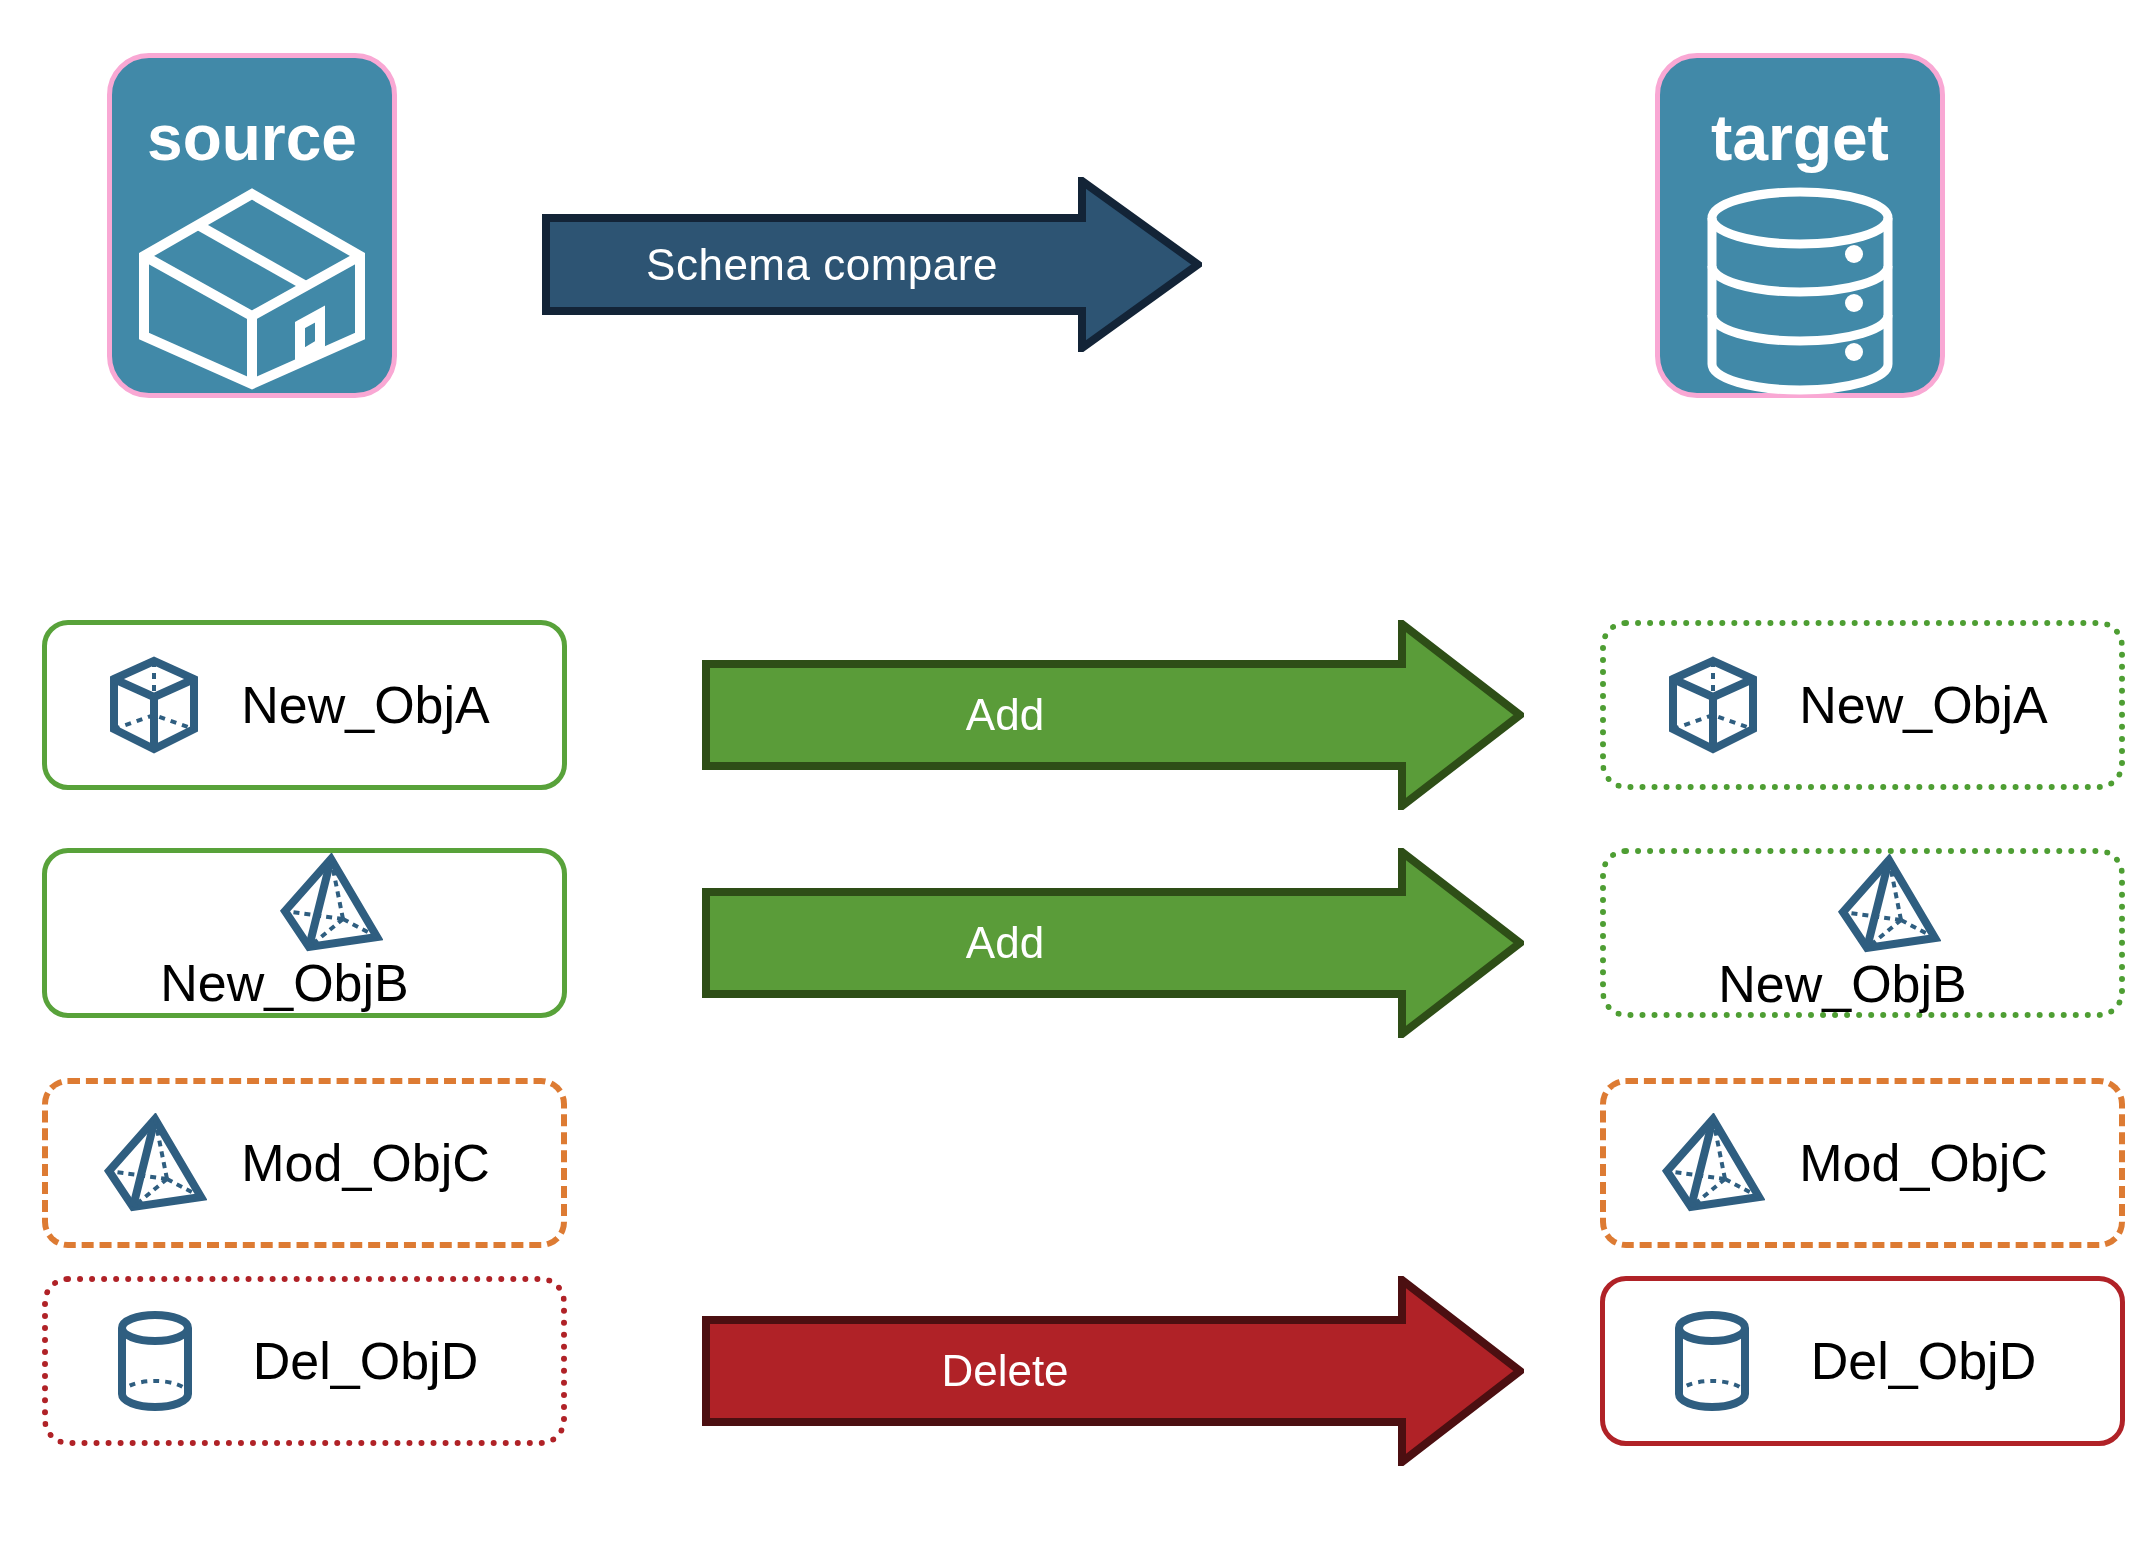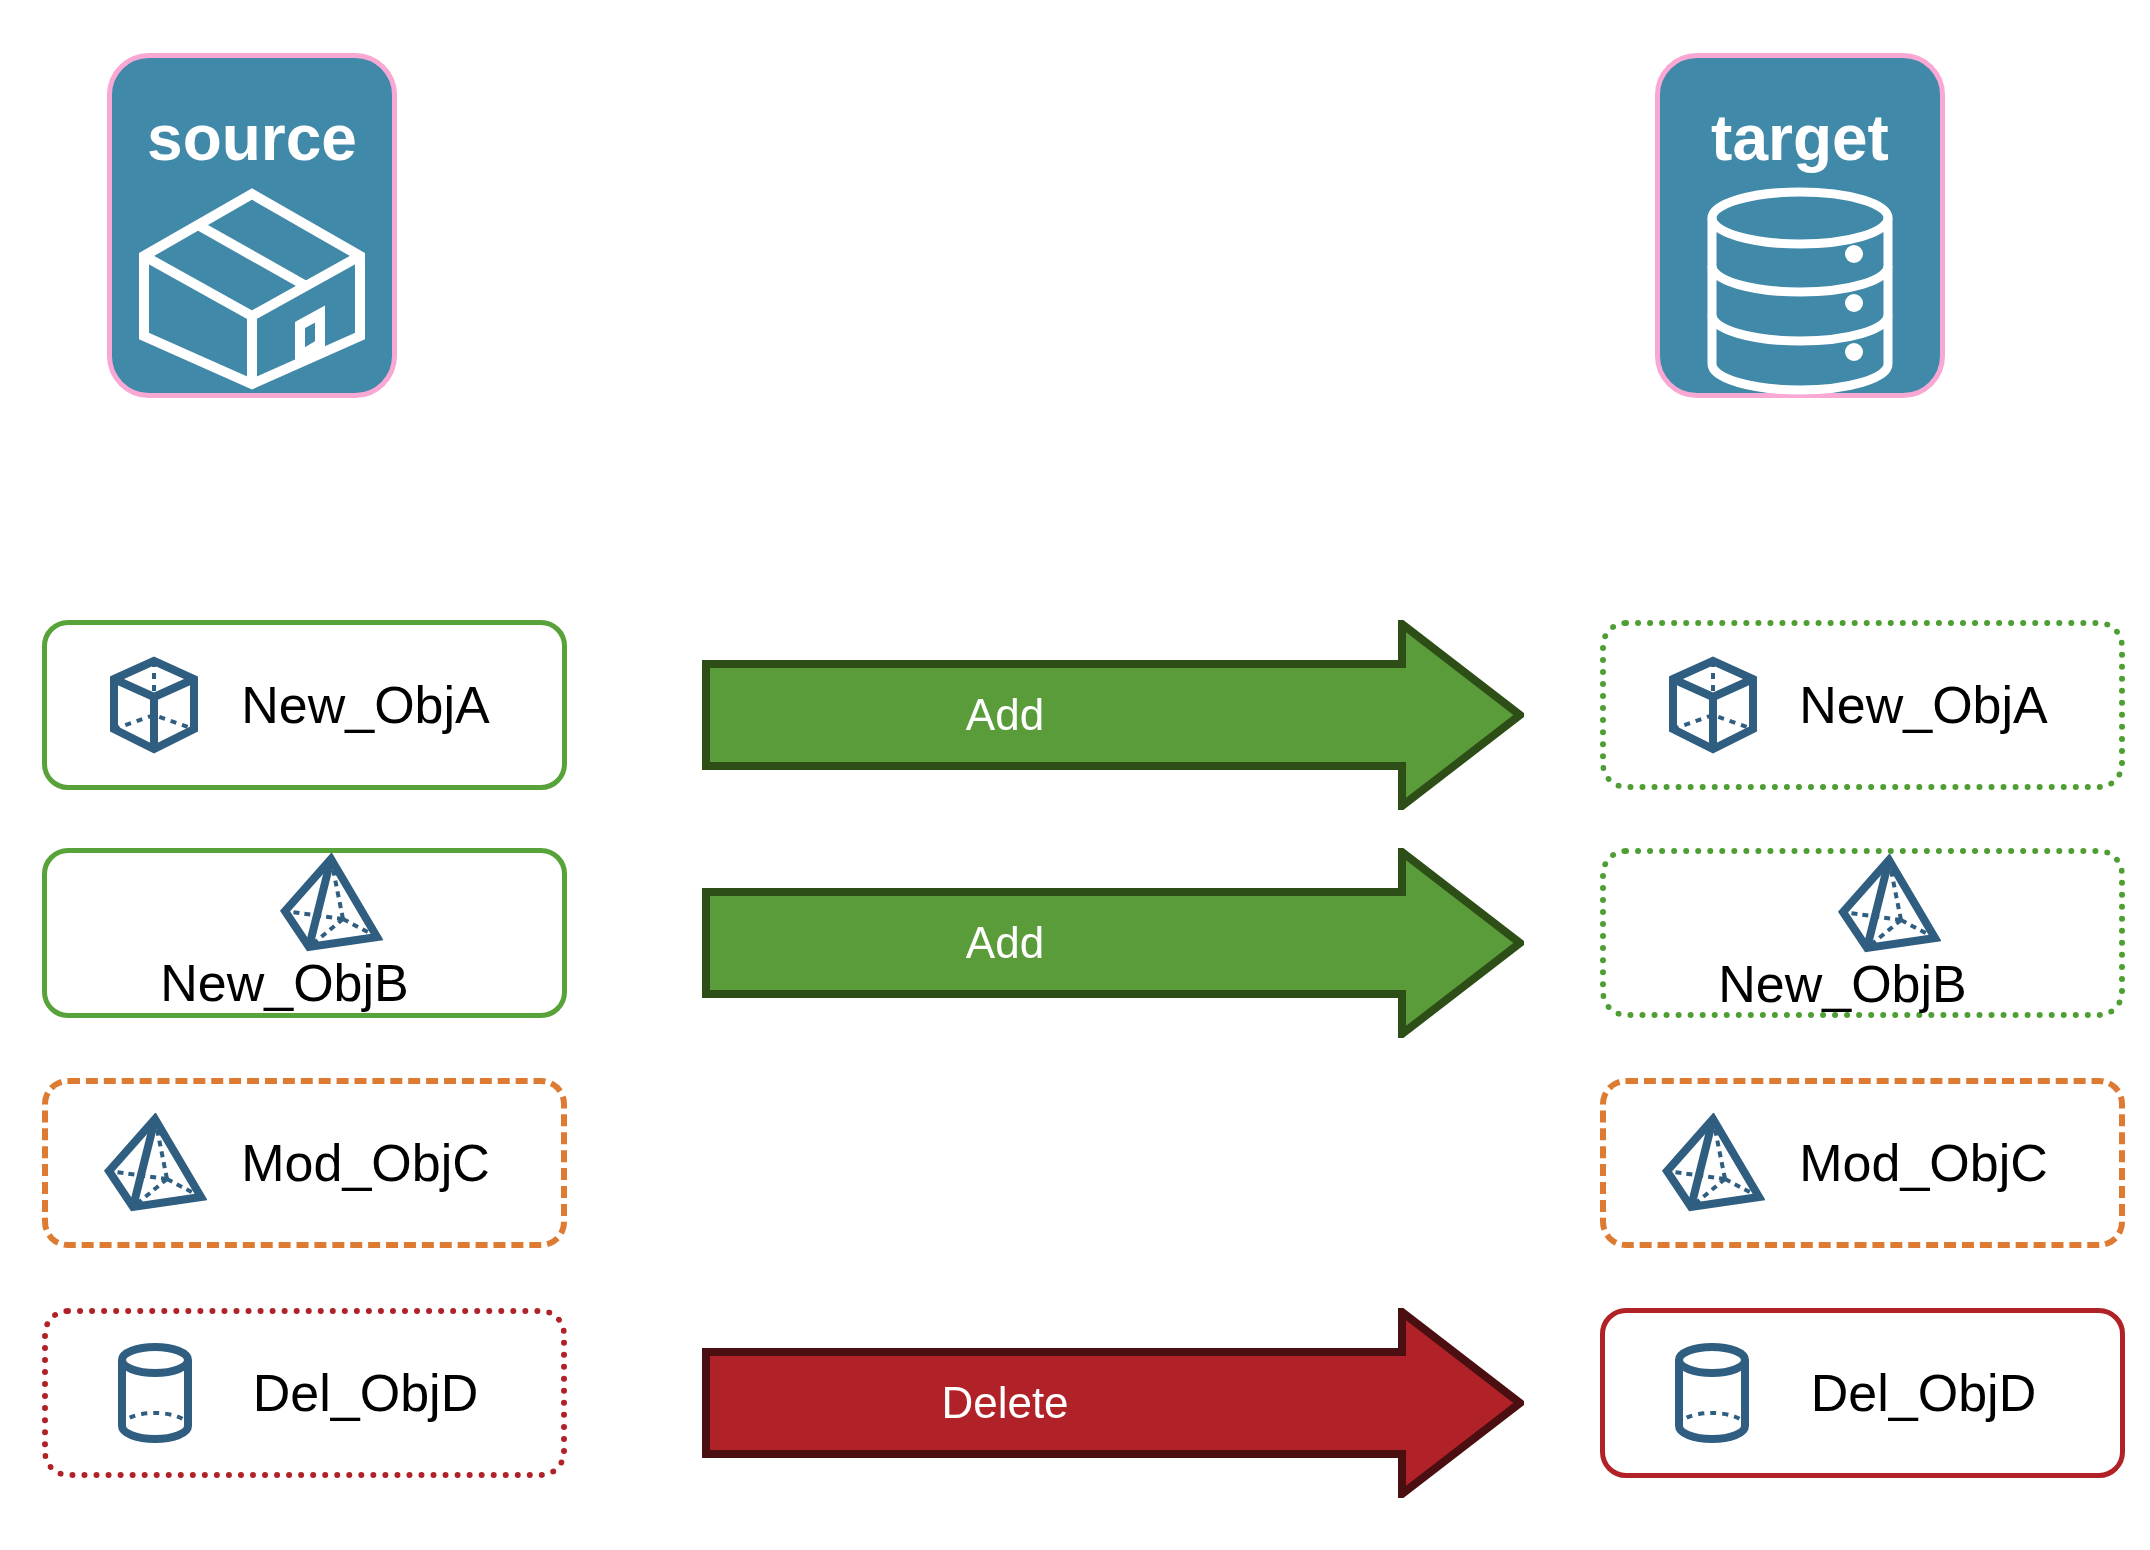--- a/index.html
+++ b/index.html
@@ -127,21 +127,21 @@
   .brd-dashed-orange{ border: 6px dashed #DD7B33; }
   .brd-dotted-red   { border: 6px dotted #B02227; }
   .brd-solid-red    { border: 5px solid #B02227; }
 
   .left-col  { left: 42px;   width: 525px; }
   .right-col { left: 1600px; width: 525px; }
 
   .r1 { top: 620px; }
   .r2 { top: 848px; flex-direction: column; }
   .r3 { top: 1078px; justify-content: space-between; }
-  .r4 { top: 1308px; }
+  .r4 { top: 1276px; }
 </style>
 </head>
 <body>
 
 <div id="canvas">
 
   <div id="source-panel" class="endpoint">
     <div class="endpoint-title">source</div>
     <div class="endpoint-art">
       <svg width="240" height="205" viewBox="0 0 240 205">
@@ -173,20 +173,26 @@
           <path d="M12 129 A88 26 0 0 0 188 129"></path>
           <path d="M12 178 A88 26 0 0 0 188 178"></path>
         </g>
         <circle cx="154" cy="68" r="9" fill="#ffffff"></circle>
         <circle cx="154" cy="117" r="9" fill="#ffffff"></circle>
         <circle cx="154" cy="166" r="9" fill="#ffffff"></circle>
       </svg>
     </div>
   </div>
 
+  <div class="big-arrow">
+    <svg width="660" height="175" viewBox="0 0 660 175" preserveAspectRatio="none">
+      <polygon points="4,41 540,41 540,4 656,87.5 540,171 540,134 4,134" fill="#2D5473" stroke="#132437" stroke-width="8" stroke-linejoin="miter"></polygon>
+    </svg>
+    <div class="arrow-label">Schema compare</div>
+  </div>
 
   <div class="obj-pill left-col r1 brd-solid-green">
     <span class="obj-icon">
       <svg width="96" height="100" viewBox="0 0 96 100">
         <g fill="none" stroke="#2F5E80" stroke-width="8" stroke-linejoin="miter">
           <path d="M8 24 L48 6 L88 24 L88 74 L48 94 L8 74 Z"></path>
           <path d="M8 24 L48 42 L88 24"></path>
           <path d="M48 42 L48 94"></path>
         </g>
         <g fill="none" stroke="#2F5E80" stroke-width="4" stroke-dasharray="6 6">

